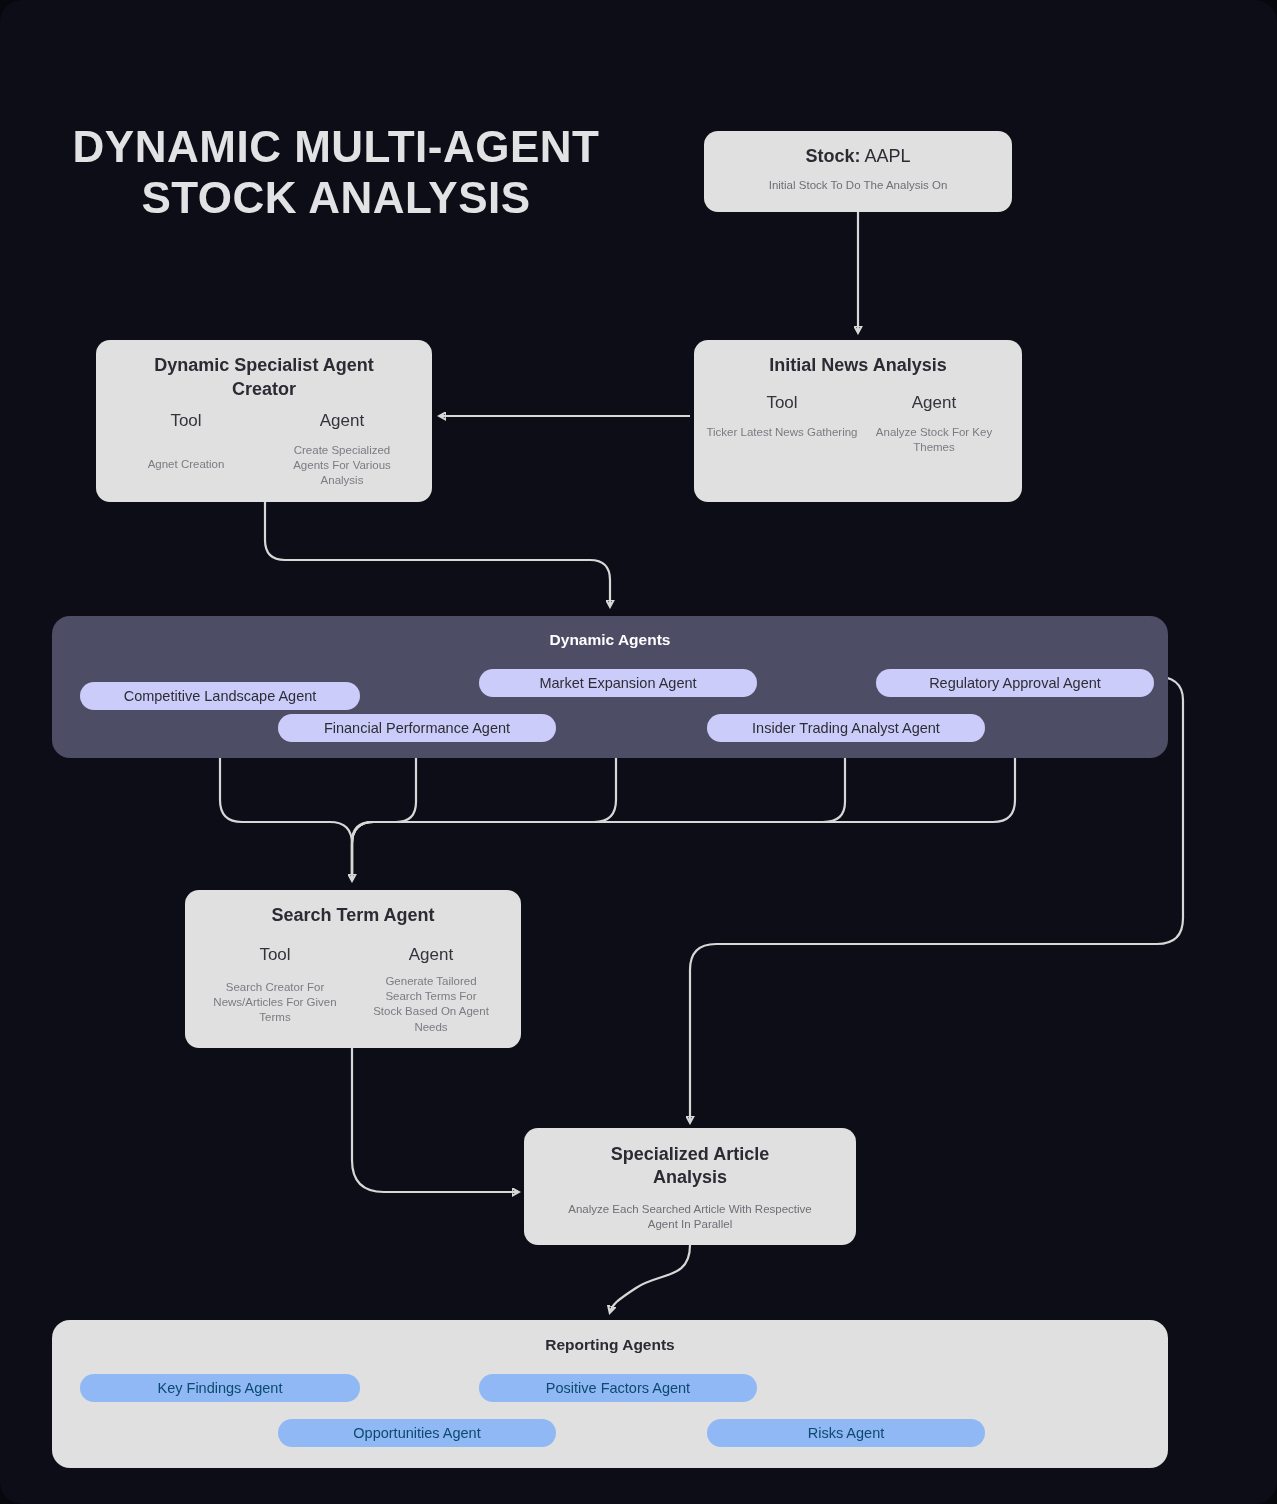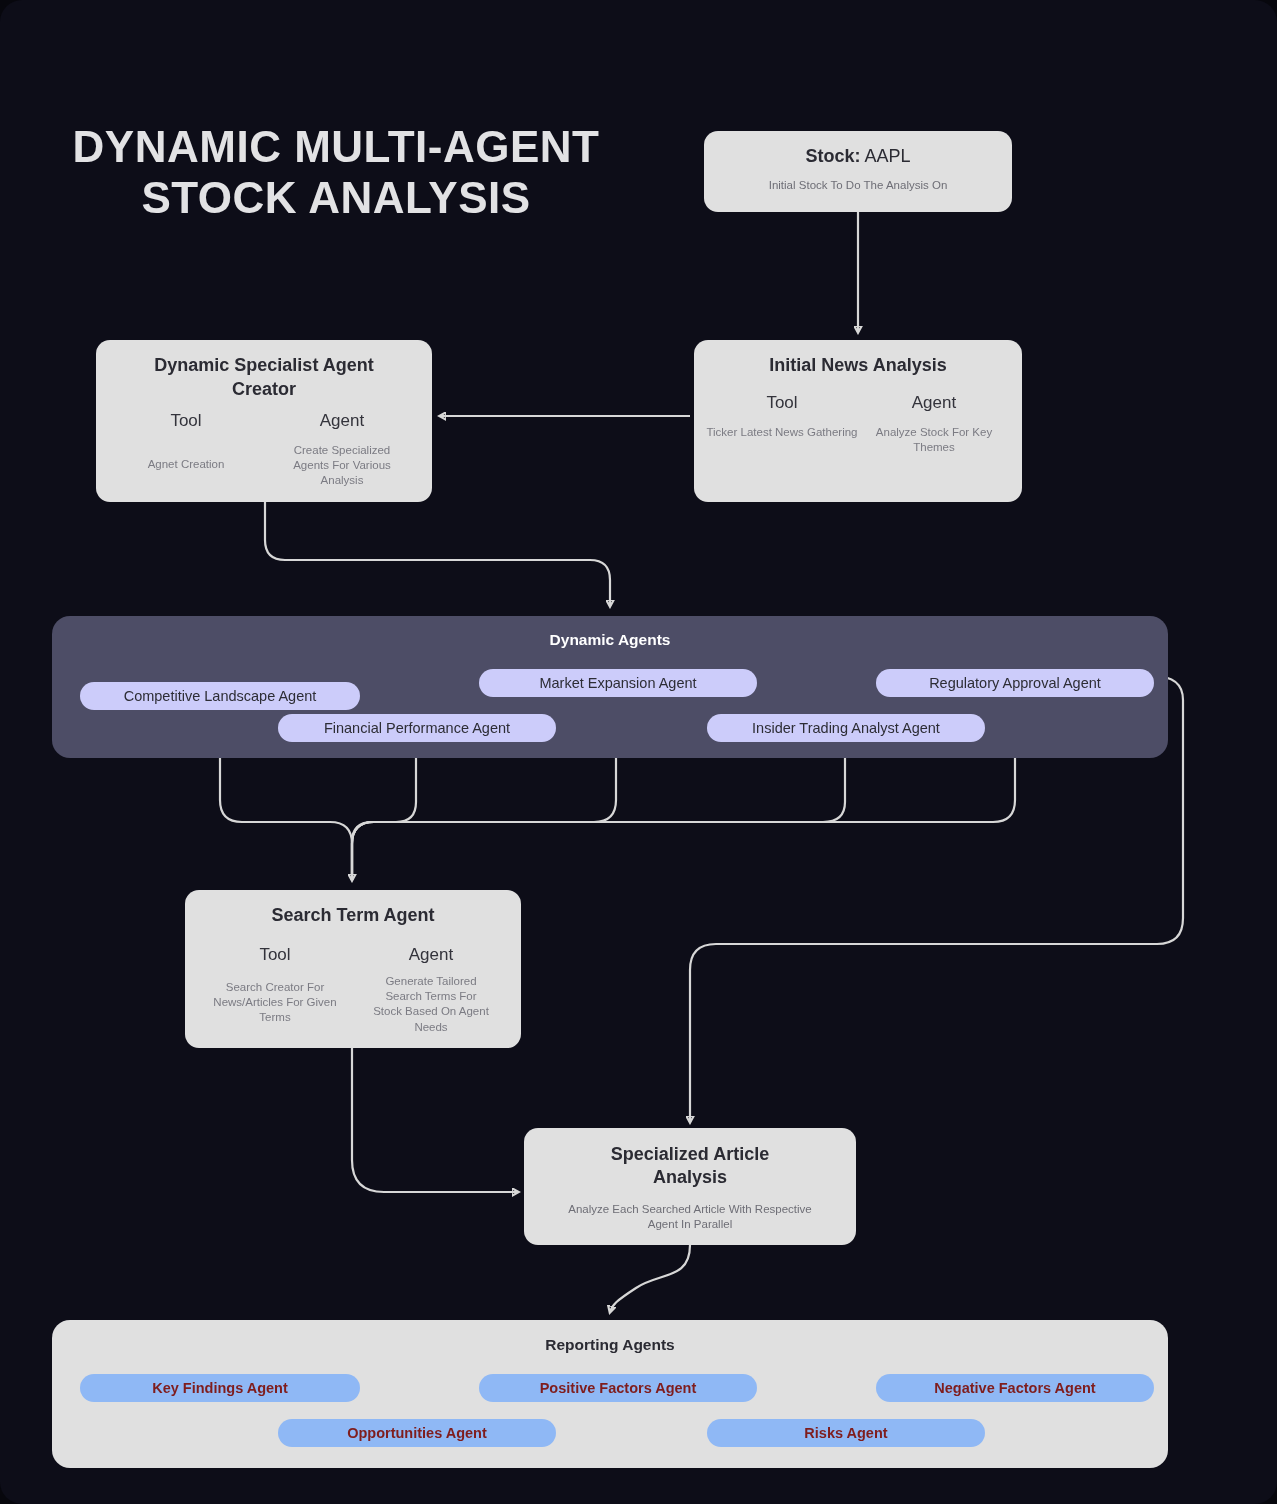--- a/index.html
+++ b/index.html
@@ -47,21 +47,21 @@
     position:absolute;border-radius:999px;
     display:flex;align-items:center;justify-content:center;
     font-size:14.5px;line-height:1;box-sizing:border-box;
     white-space:nowrap;
   }
   #dynamic-panel{background:#4d4d66;}
   #dynamic-panel .panel-title{color:#ffffff;}
   #dynamic-panel .pill{background:#ccccfa;color:#2d2d35;}
   #reporting-panel{background:#e0e0e0;}
   #reporting-panel .panel-title{color:#2b2b33;}
-  #reporting-panel .pill{background:#8fb8f5;color:#7f1d1d;font-weight:bold;}
+  #reporting-panel .pill{background:#8fb8f5;color:#0c4a6e;}
   svg#wires{position:absolute;left:0;top:0;width:1277px;height:1504px;
     pointer-events:none;}
   svg#wires path,svg#wires line{fill:none;stroke:#d7d7d7;stroke-width:2.2;}
 </style>
 </head>
 <body>
 
 <div id="canvas">
 
   <svg id="wires" viewBox="0 0 1277 1504">
@@ -155,18 +155,17 @@
   <div class="card" id="specialized-card" style="left:524px;top:1128px;width:332px;height:117px;justify-content:center;">
     <div class="card-title" style="max-width:200px;">Specialized Article Analysis</div>
     <div class="card-sub" style="max-width:250px;margin-top:12px;">Analyze Each Searched Article With Respective Agent In Parallel</div>
   </div>
 
   <div class="panel" id="reporting-panel" style="left:52px;top:1320px;width:1116px;height:148px;">
     <div class="panel-title" style="margin-top:17px;">Reporting Agents</div>
 
     <div class="pill" style="left:28px;top:54px;width:280px;height:28px;">Key Findings Agent</div>
     <div class="pill" style="left:427px;top:54px;width:278px;height:28px;">Positive Factors Agent</div>
-    <div class="pill" style="left:824px;top:54px;width:278px;height:28px;">Negative Factors Agent</div>
     <div class="pill" style="left:226px;top:99px;width:278px;height:28px;">Opportunities Agent</div>
     <div class="pill" style="left:655px;top:99px;width:278px;height:28px;">Risks Agent</div>
   </div>
 
 </div>
 
 </body></html>

